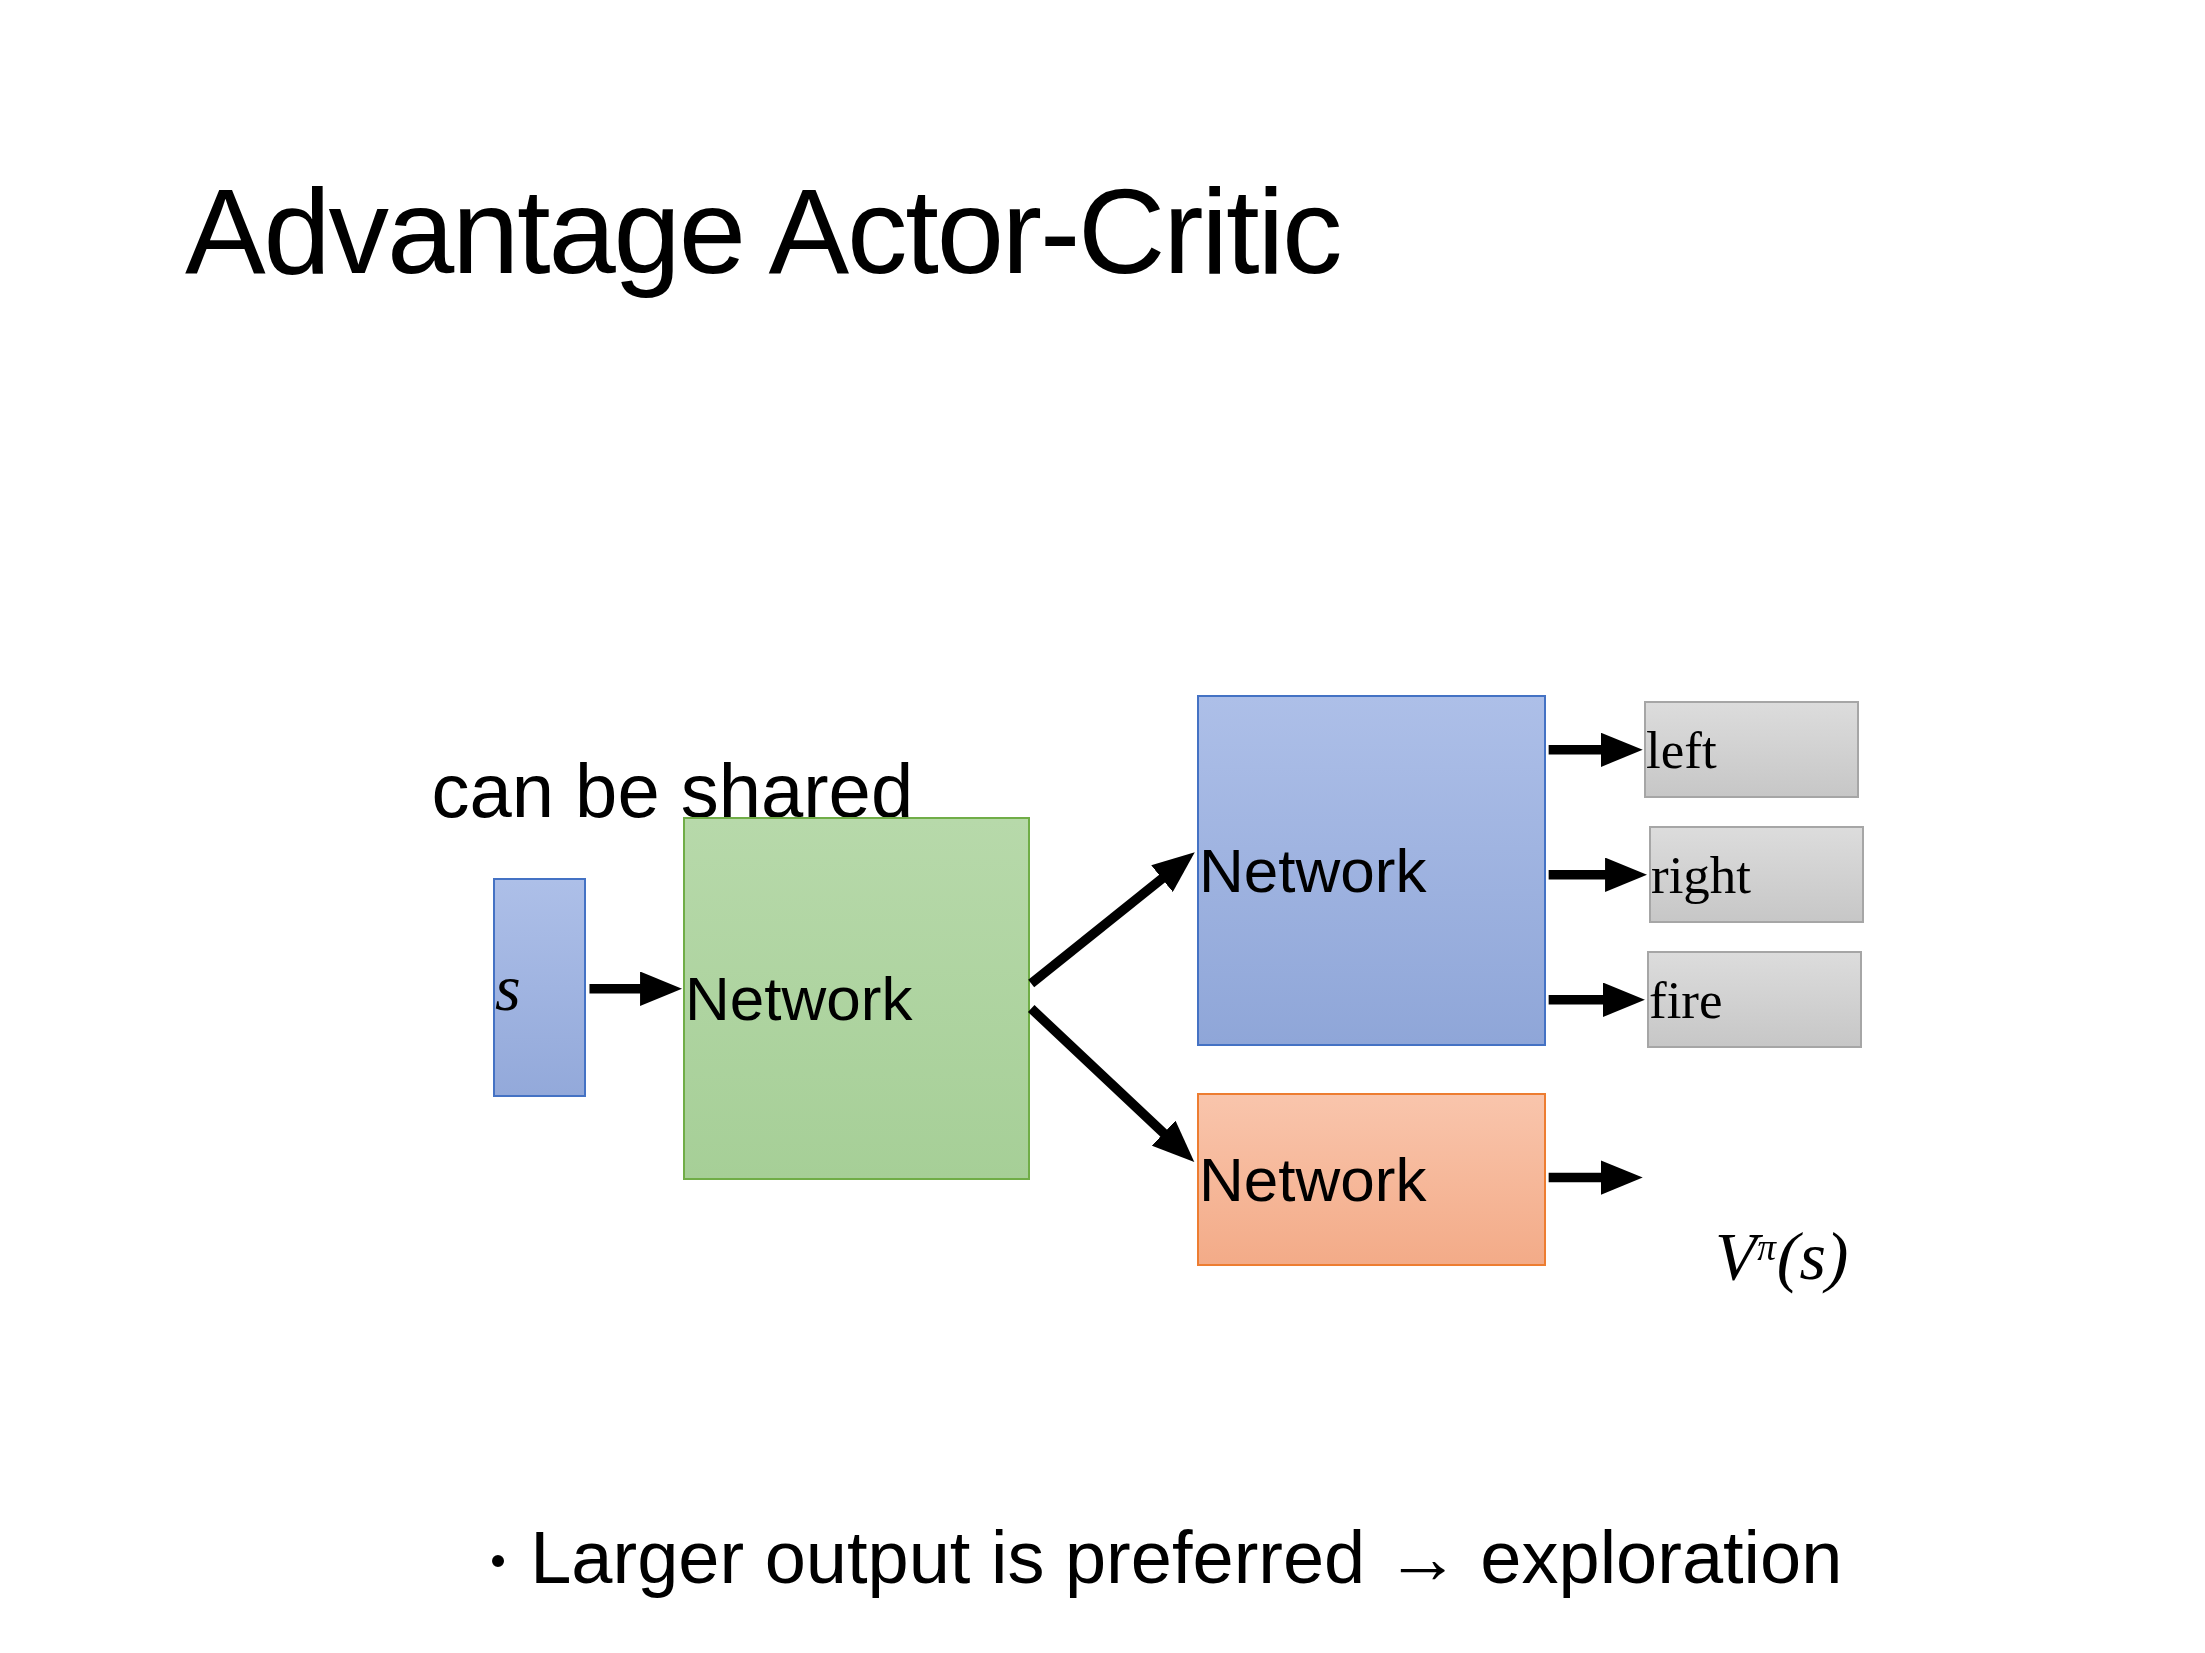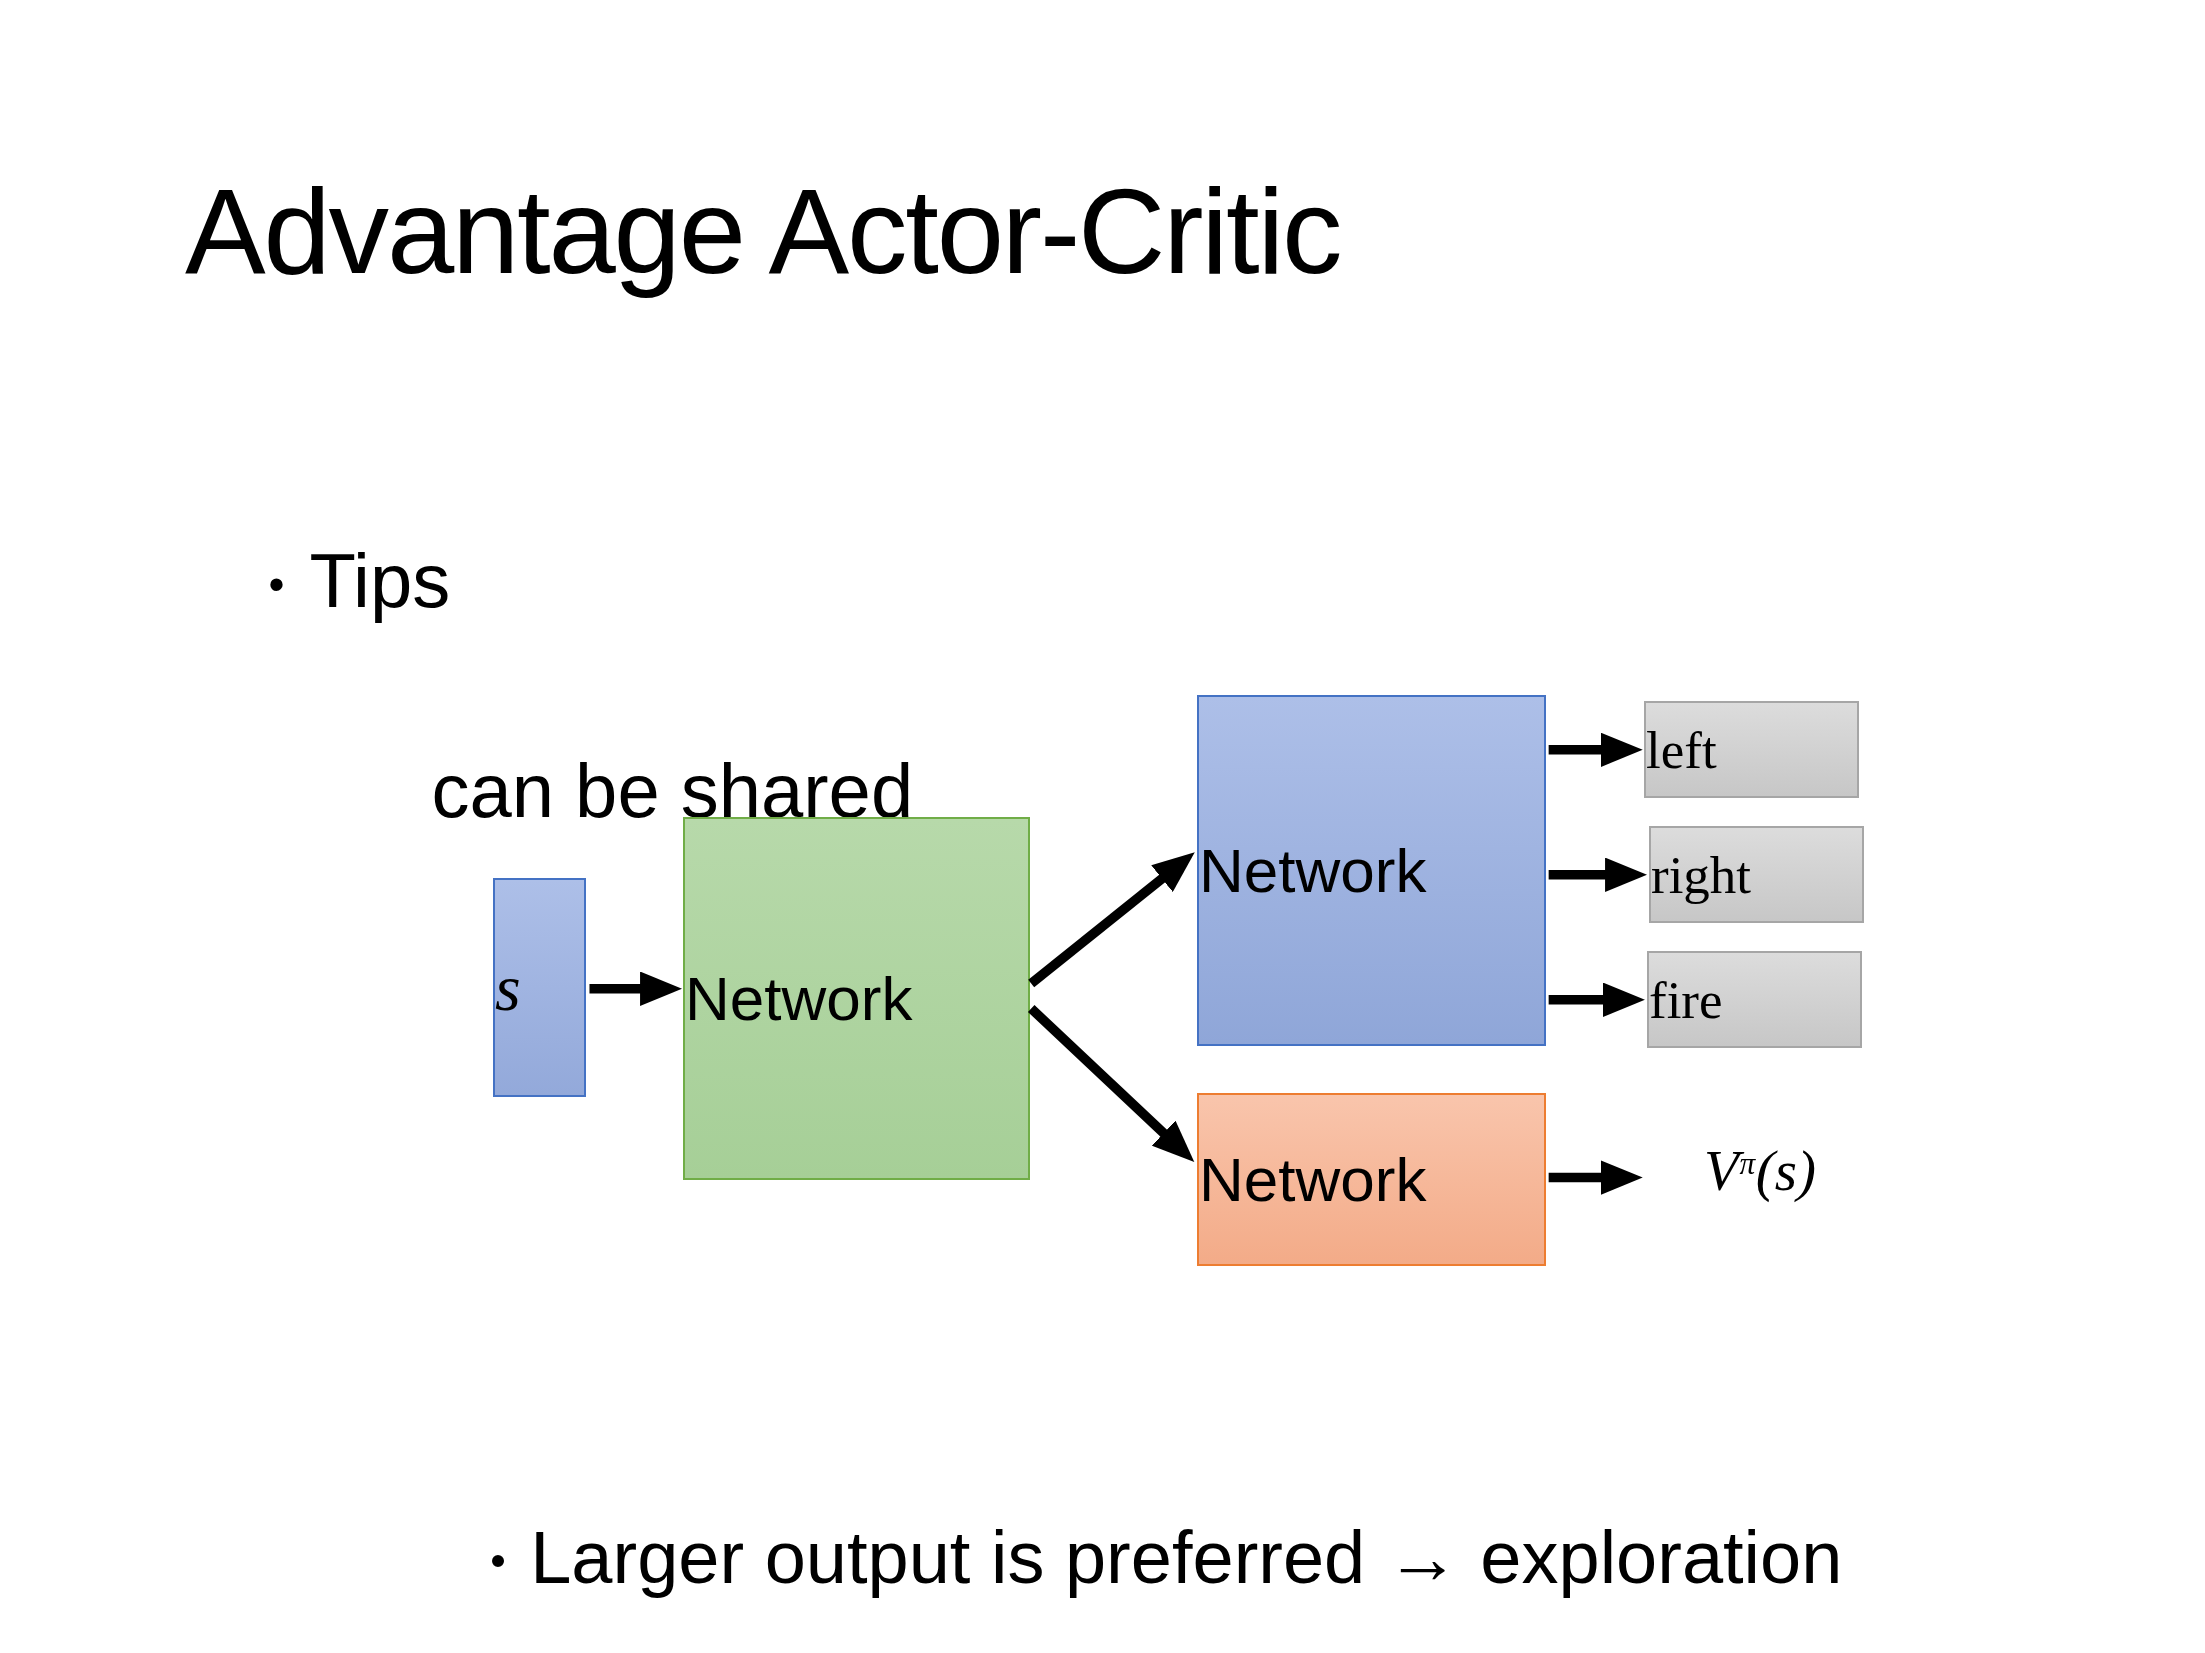--- a/index.html
+++ b/index.html
@@ -89,43 +89,40 @@
   }
   .out-left  { left: 1644px; top: 701px; }
   .out-right { left: 1649px; top: 826px; }
   .out-fire  { left: 1647px; top: 951px; }
   .output-label {
     font-family: "Liberation Serif", "DejaVu Serif", serif;
     font-size: 53px;
   }
   .value-formula {
     position: absolute;
-    left: 1647px; top: 1073px;
+    left: 1647px; top: 1138px;
     font-family: "Liberation Serif", "DejaVu Serif", serif;
     font-style: italic;
-    font-size: 57px;
+    font-size: 68px;
     white-space: pre;
   }
   .arrows {
     position: absolute;
     left: 0; top: 0;
     pointer-events: none;
   }
   .arrow-line { stroke: #000000; stroke-width: 13; fill: none; }
 </style>
 </head>
 <body>
 
 <div class="slide">
 
   <div class="title">Advantage Actor-Critic</div>
 
-  <div class="line lvl1" style="left:184px; top:450px;">
-    <span class="bullet">•</span><span>Tips</span>
-  </div>
 
 
   <div class="line lvl2" style="left:347px; top:660px;">
     <span>can be shared</span>
   </div>
 
 
   <div class="line lvl3" style="left:408px; top:1430px;">
     <span class="bullet">•</span><span>Larger output is preferred → exploration</span>
   </div>

